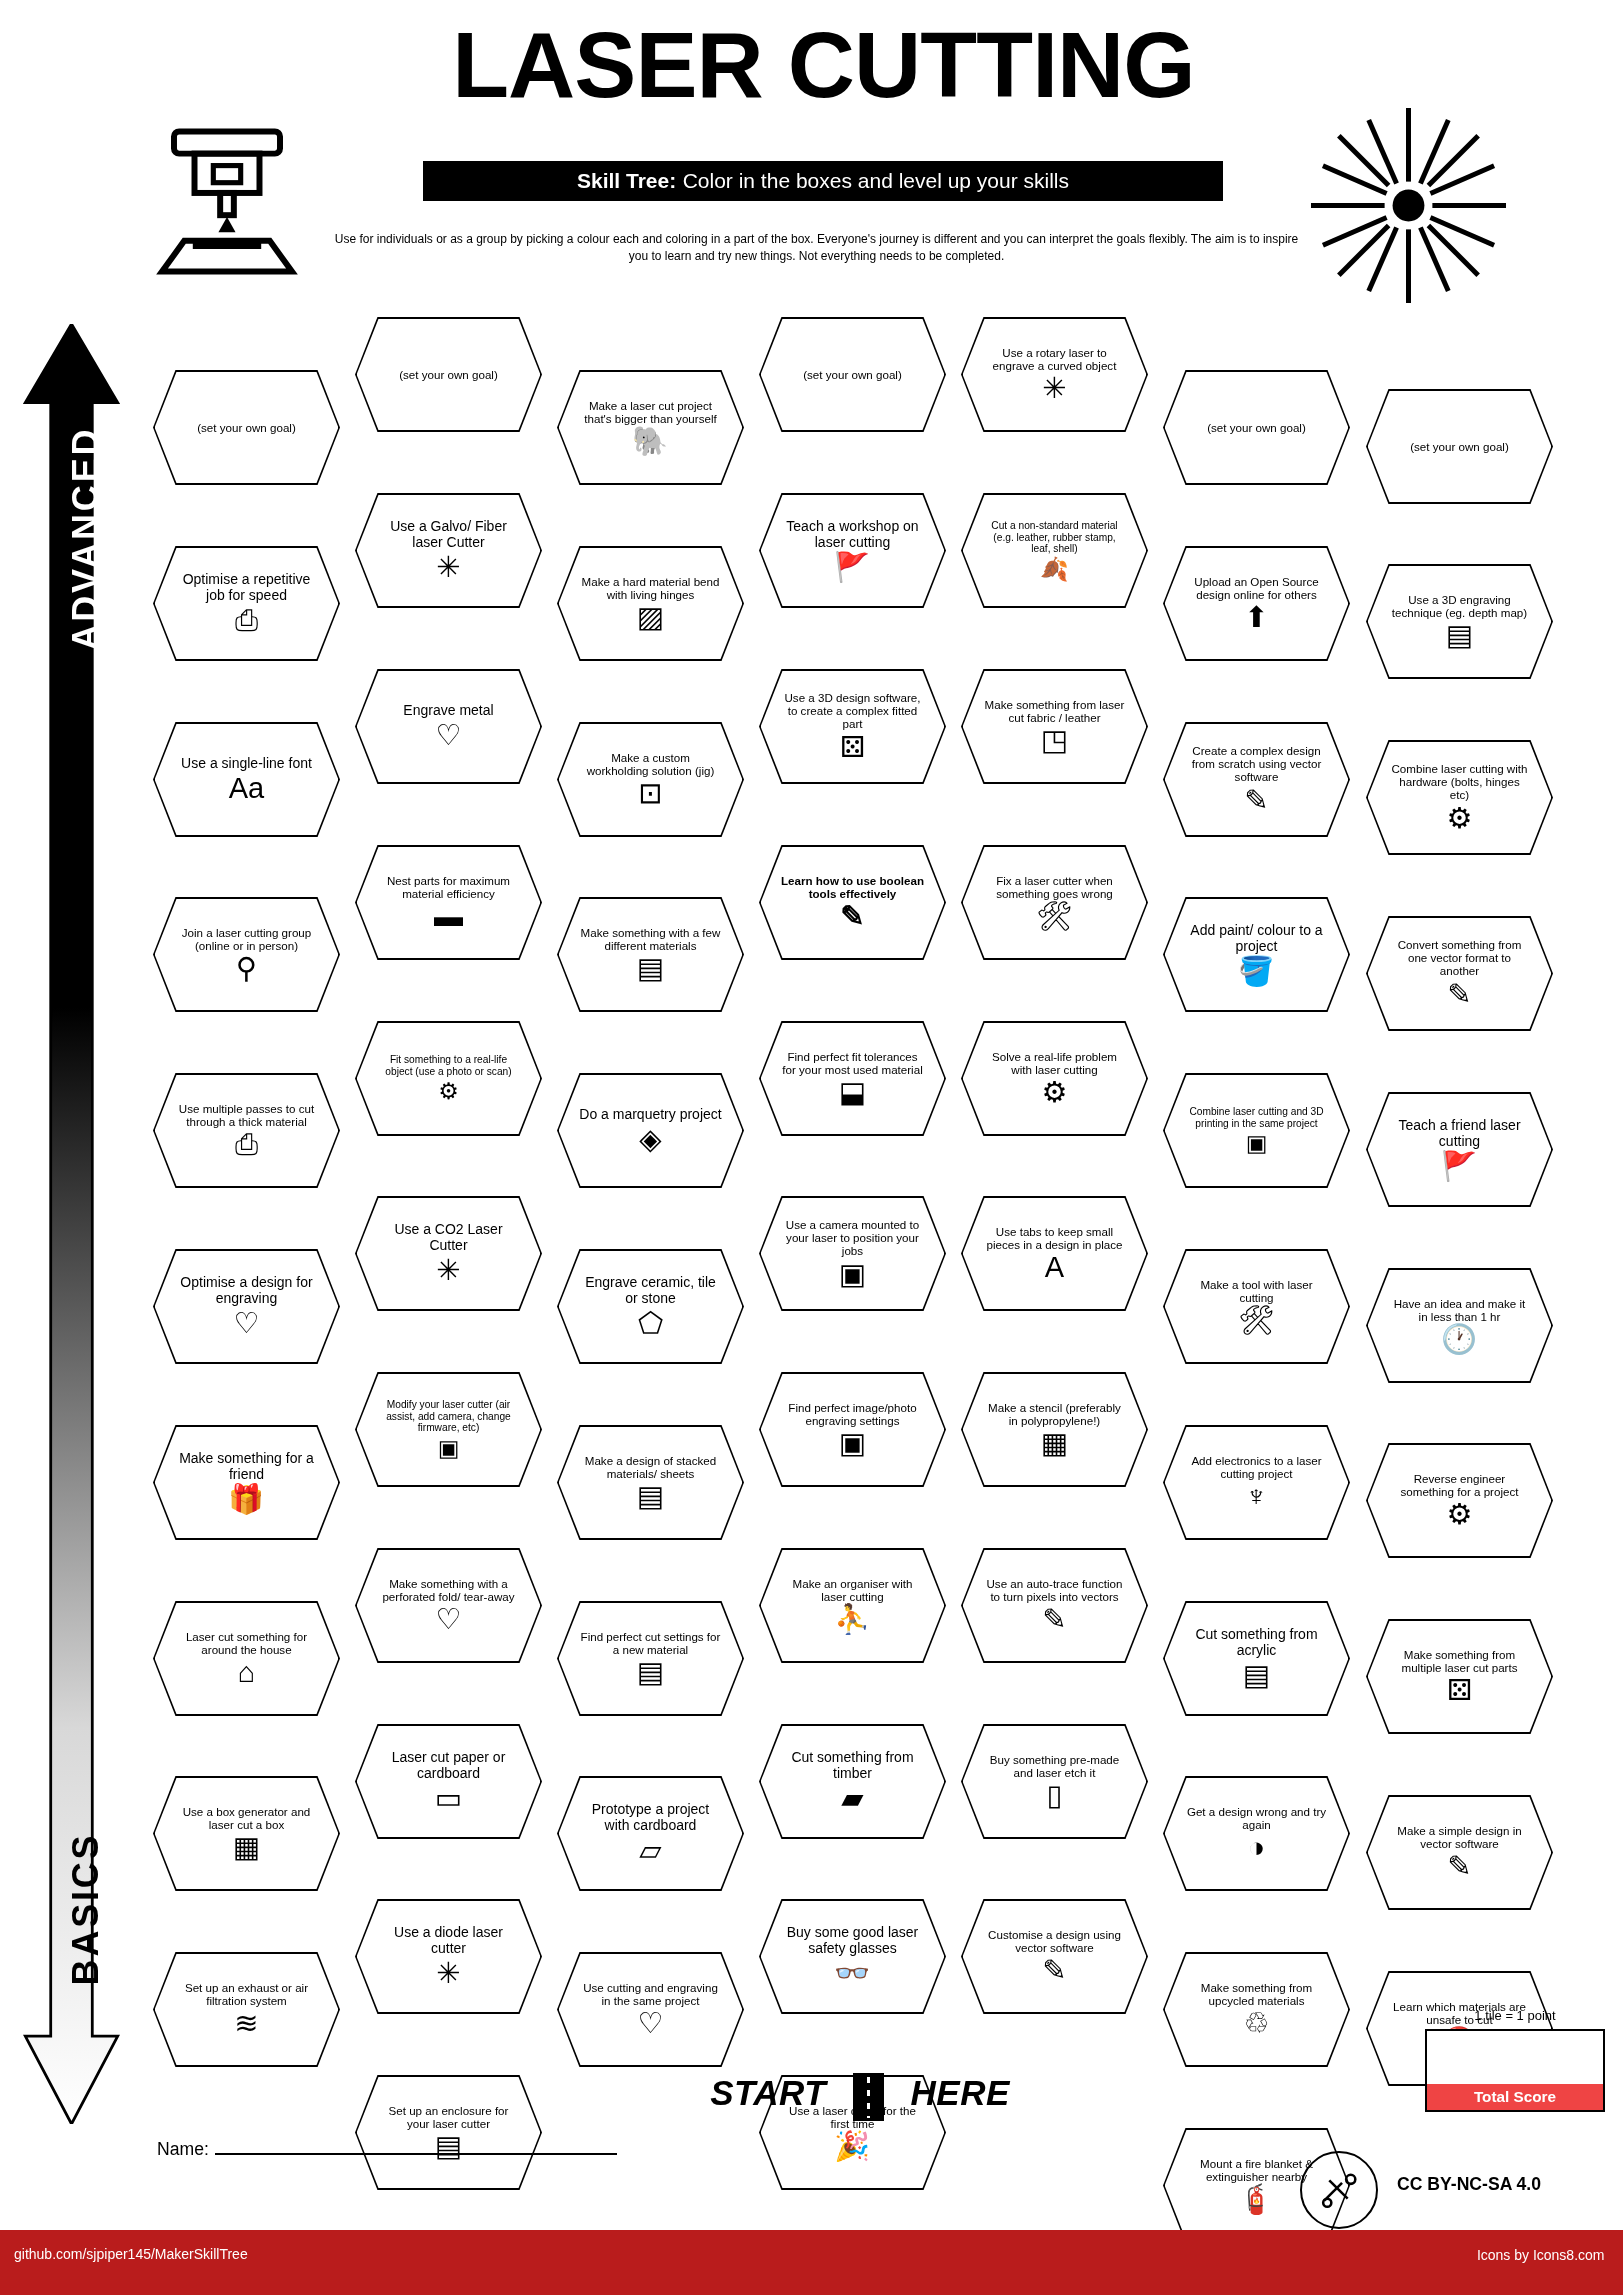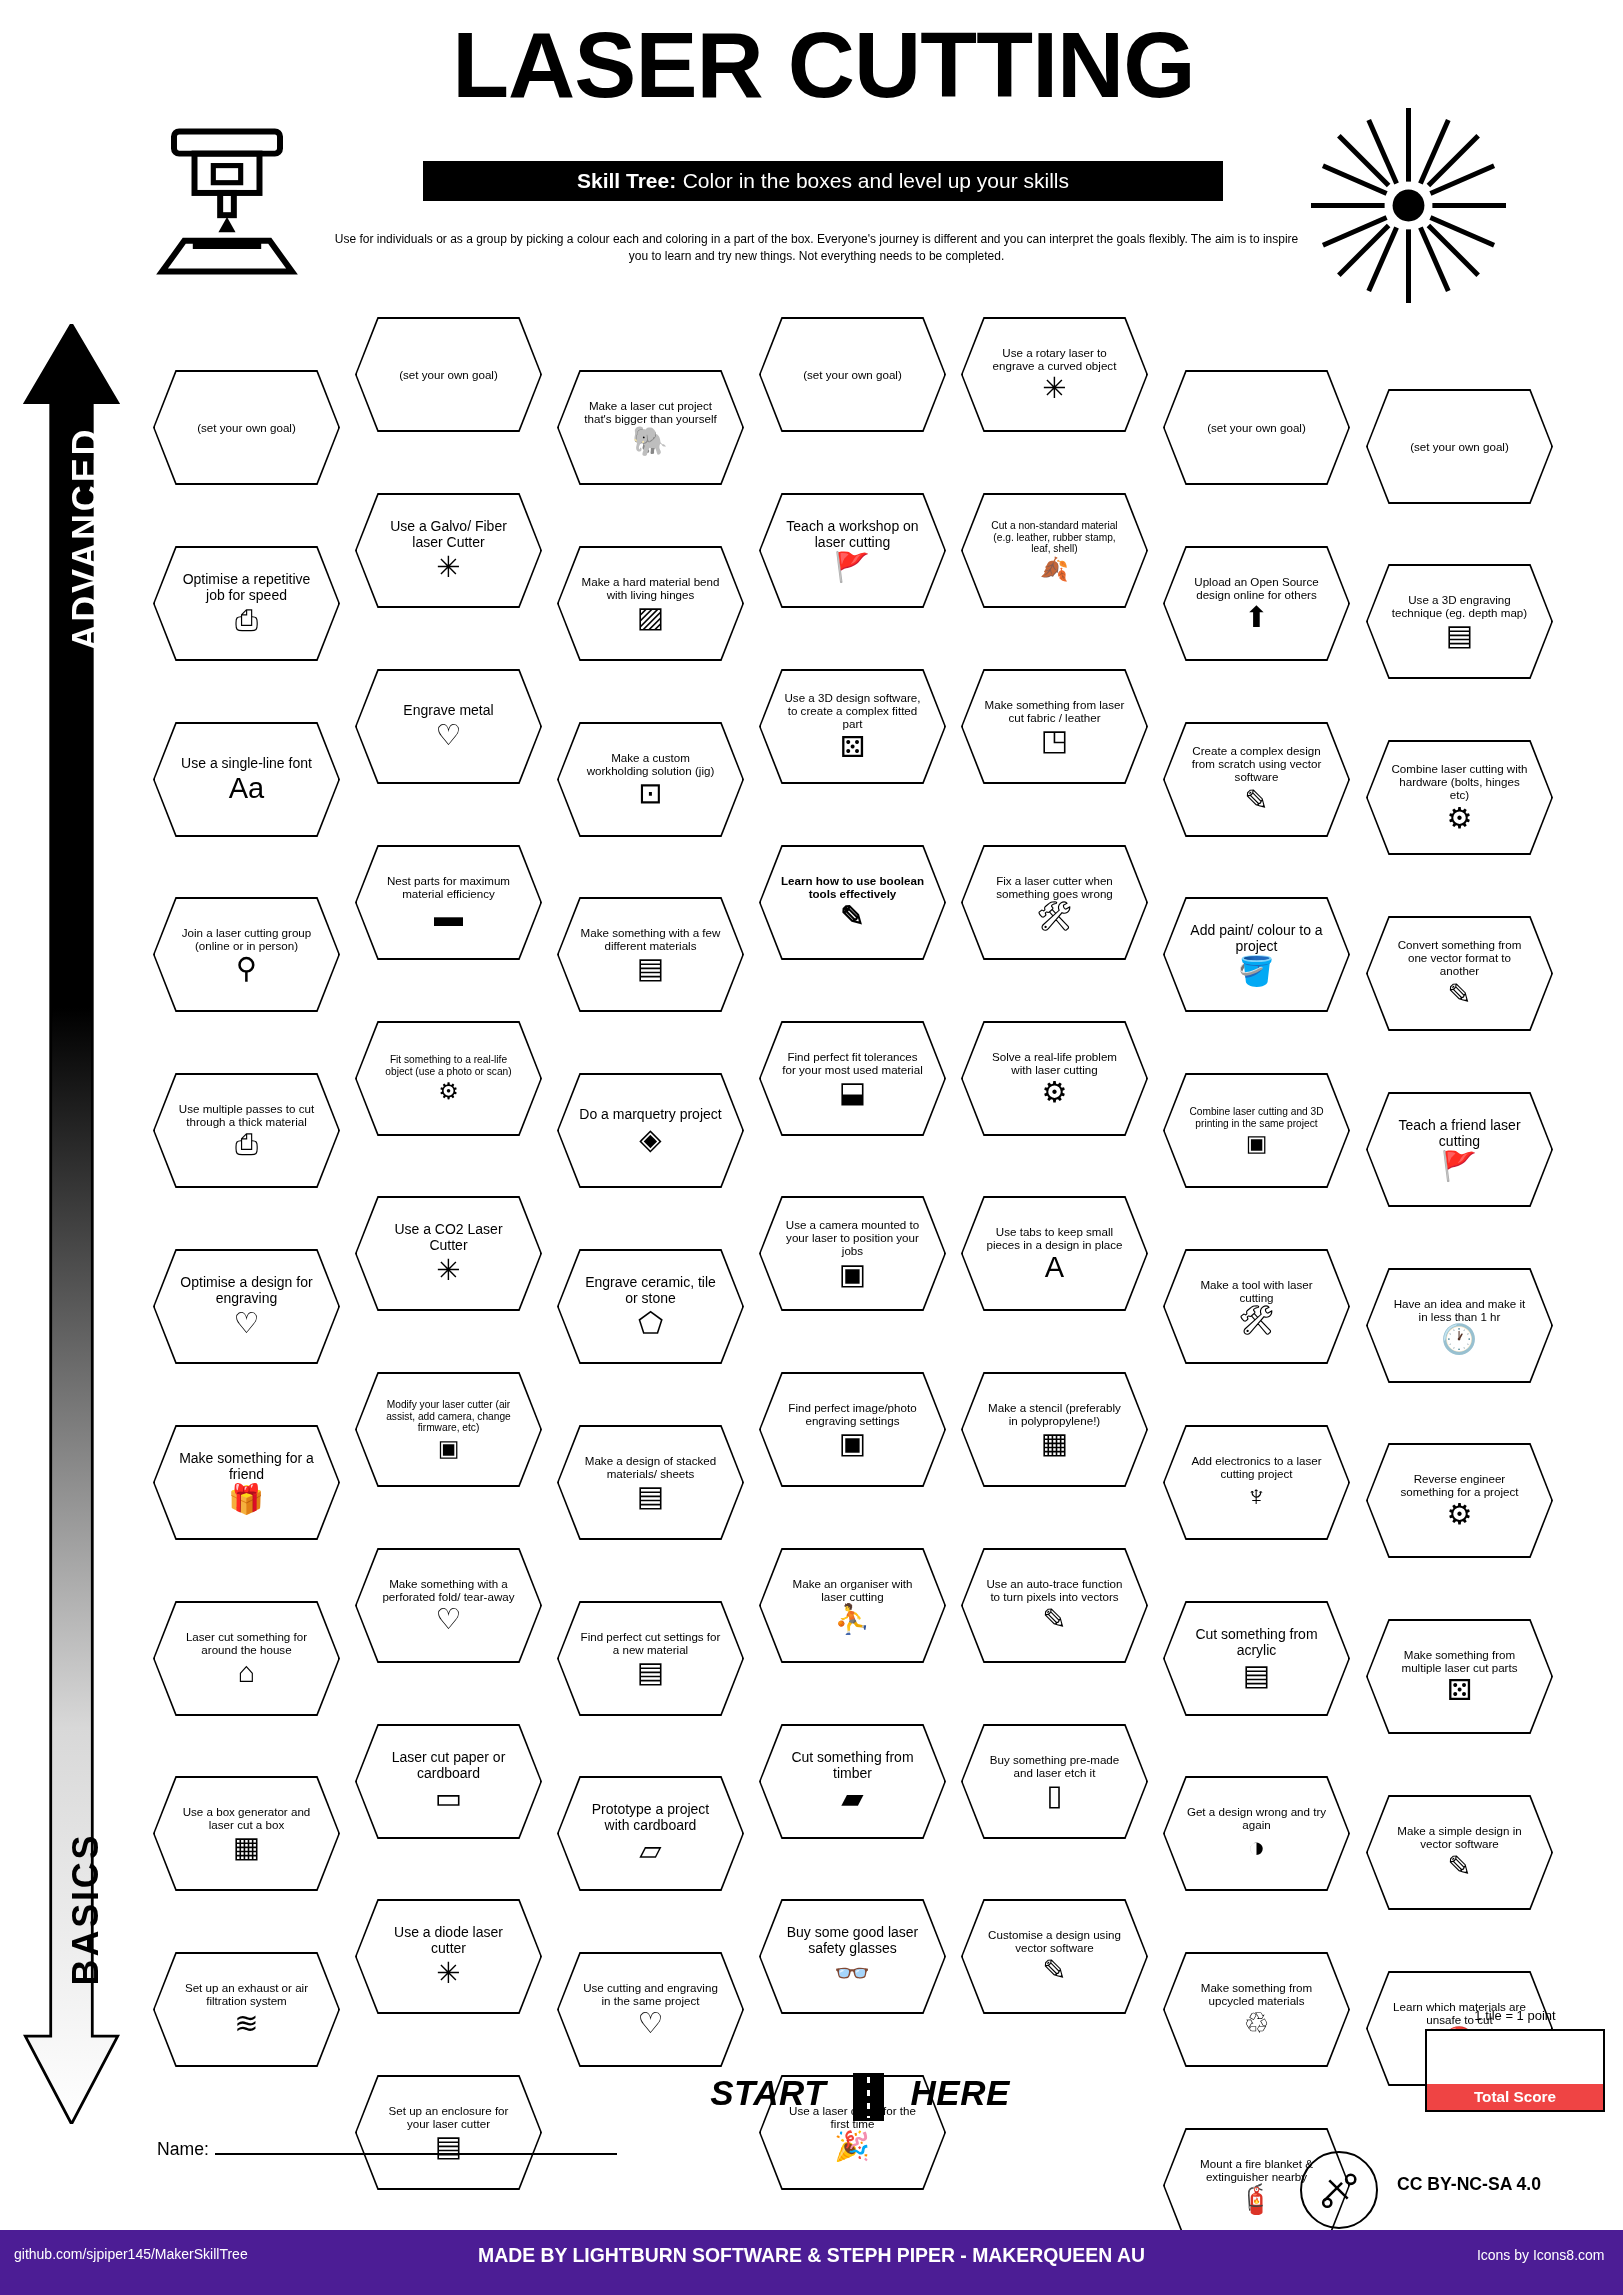--- a/index.html
+++ b/index.html
@@ -44,21 +44,21 @@
   #score-box{position:absolute;left:1425px;top:2029px;width:180px;height:83px;border:2.3px solid #000;box-sizing:border-box;background:#fff;}
   #score-label{position:absolute;left:0;bottom:0;width:100%;height:26px;background:#ef4444;color:#fff;display:flex;align-items:center;justify-content:center;font-size:15.3px;font-weight:bold;}
   #tile-note{position:absolute;left:1425px;top:2008px;width:180px;text-align:center;font-size:13px;}
 
   #name-line{position:absolute;left:157px;top:2137px;font-size:17.6px;}
   #name-line .rule{display:inline-block;width:402px;border-bottom:2.3px solid #000;margin-left:6.5px;height:15.7px;}
 
   #cc{position:absolute;left:1397px;top:2174px;font-size:17.6px;font-weight:bold;}
   #cc-badge{position:absolute;left:1300px;top:2151px;width:74px;height:74px;border:2.8px solid #000;border-radius:50%;display:flex;align-items:center;justify-content:center;font-size:30.5px;}
 
-  #footer{position:absolute;left:0;top:2230px;width:1623px;height:66px;background:#4c1d95;color:#fff;}
+  #footer{position:absolute;left:0;top:2230px;width:1623px;height:66px;background:#b91c1c;color:#fff;}
   #footer-left{position:absolute;left:14px;top:15.7px;font-size:14px;}
   #footer-center{position:absolute;left:0;top:14px;width:1623px;text-align:center;font-size:19.4px;font-weight:bold;}
   #footer-right{position:absolute;right:18.5px;top:16.7px;font-size:14px;}
 
   svg{display:block;}
 </style>
 </head>
 <body>
 
 <div id="header">
@@ -582,16 +582,15 @@
       <line x1="30" y1="30" x2="66" y2="66"></line>
       <circle cx="72" cy="28" r="9"></circle>
       <circle cx="26" cy="74" r="8"></circle>
     </g>
   </svg>
 </div>
 <div id="cc">CC BY-NC-SA 4.0</div>
 
 <div id="footer">
   <div id="footer-left">github.com/sjpiper145/MakerSkillTree</div>
-  <div id="footer-center">MADE BY LIGHTBURN SOFTWARE &amp; STEPH PIPER  -  MAKERQUEEN AU</div>
   <div id="footer-right">Icons by Icons8.com</div>
 </div>
 
 
 </body></html>

